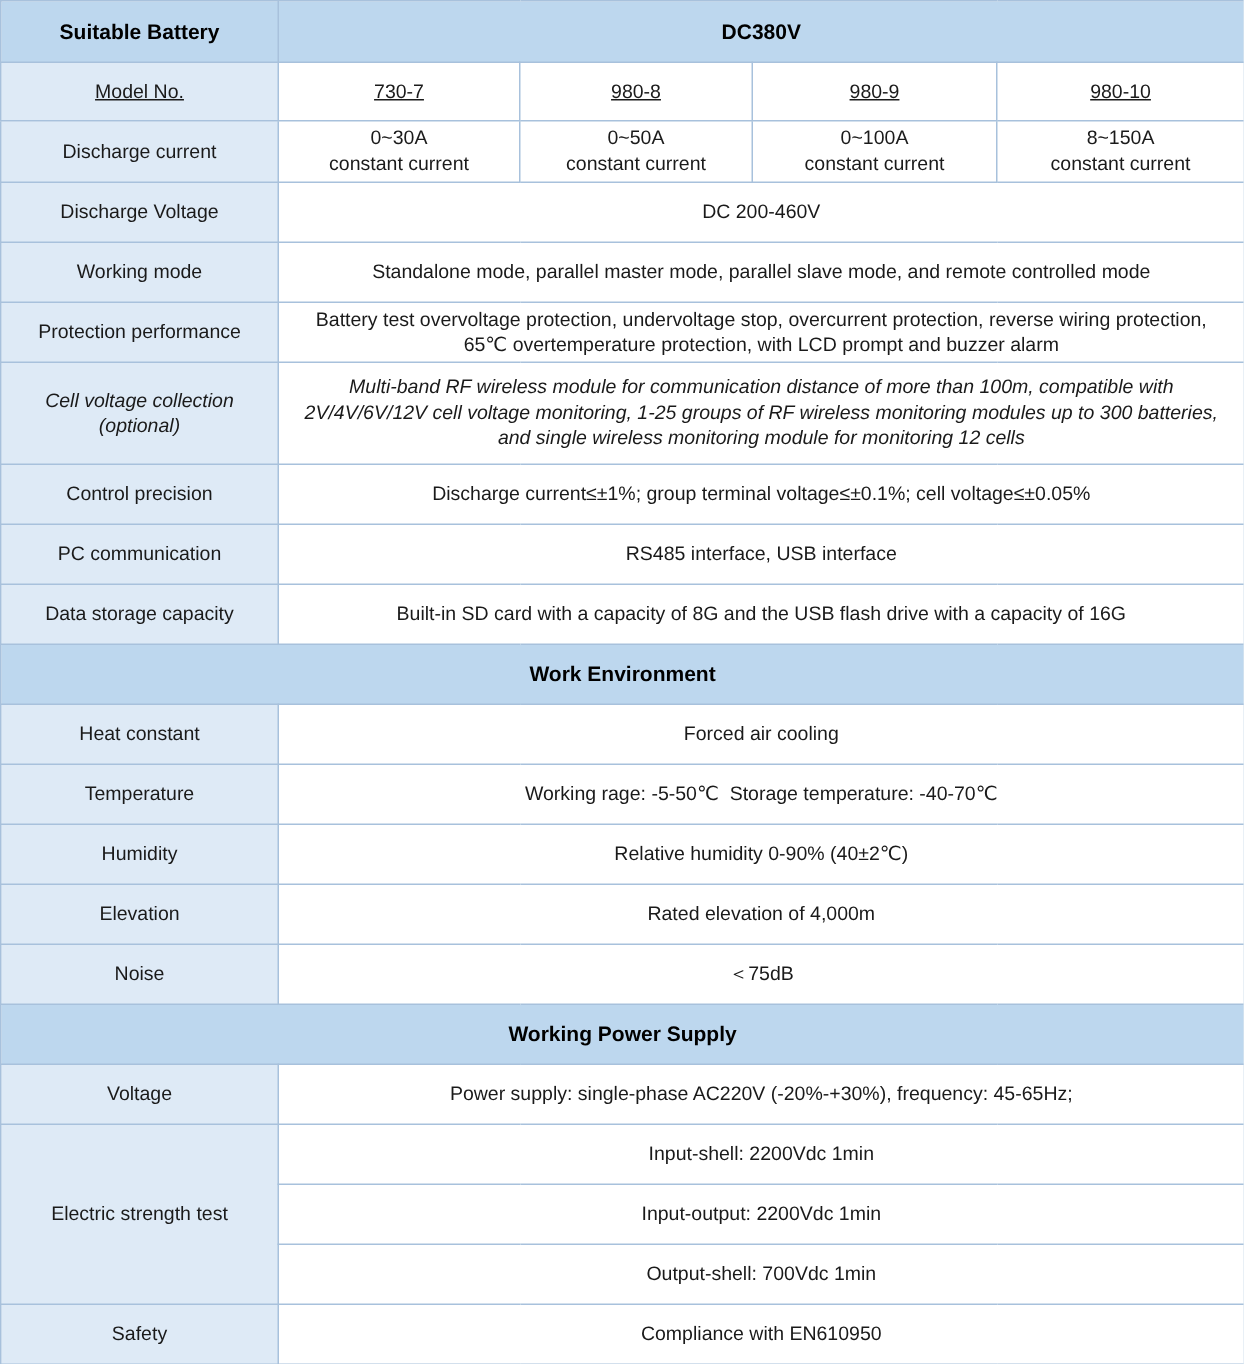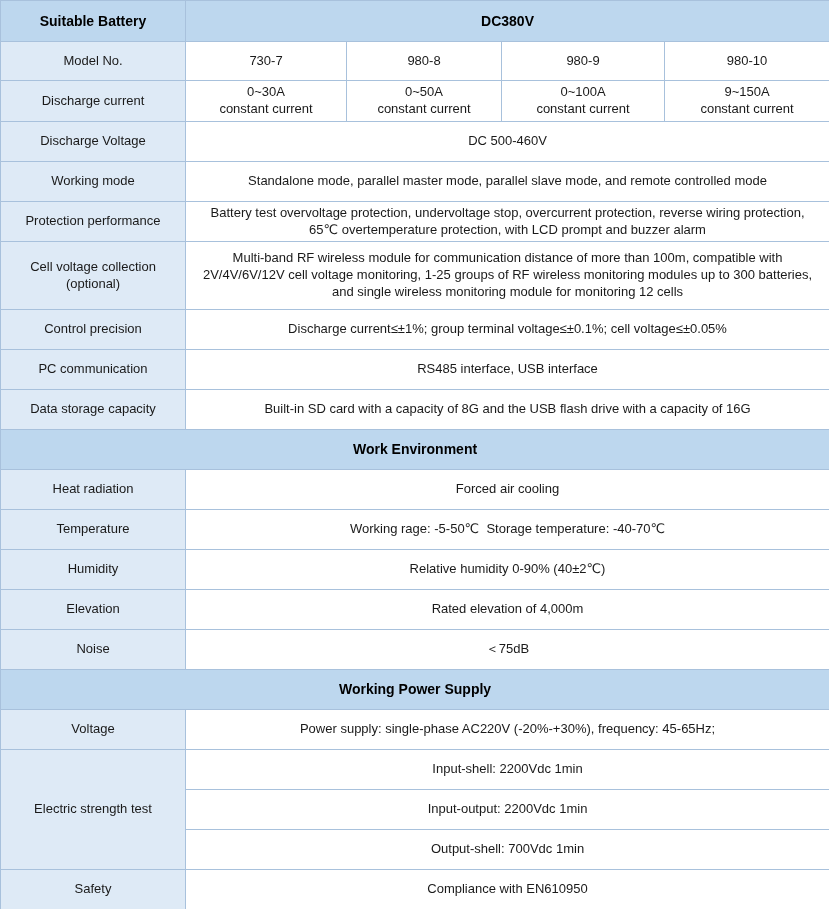--- a/index.html
+++ b/index.html
@@ -24,23 +24,23 @@
     background: #ffffff;
   }
   td.label { background: #deeaf6; }
   tr.hdr td, tr.section td {
     background: #bdd7ee;
     font-weight: bold;
     font-size: 14px;
     color: #000000;
   }
   tr.h41 { height: 41px; }
-  tr.h39 { height: 39px; }
+  tr.h39 { height: 39px; text-decoration: underline; }
   tr.h40 { height: 40px; }
-  tr.h68 { height: 68px; }
+  tr.h68 { height: 68px; font-style: italic; }
   .multiline { white-space: pre-line; }
   td.wide-val { padding: 2px 10px; margin-left: 40px; }
 </style>
 </head>
 <body>
 
 <table class="spec">
   <colgroup>
     <col style="width:185px">
     <col style="width:161px">
@@ -64,27 +64,27 @@
   </tr>
 
   <tr class="h41">
     <td class="label">Discharge current</td>
     <td class="multiline">0~30A
 constant current</td>
     <td class="multiline">0~50A
 constant current</td>
     <td class="multiline">0~100A
 constant current</td>
-    <td class="multiline">9~150A
+    <td class="multiline">8~150A
 constant current</td>
   </tr>
 
   <tr class="h40">
     <td class="label">Discharge Voltage</td>
-    <td colspan="4">DC 500-460V</td>
+    <td colspan="4">DC 200-460V</td>
   </tr>
   <tr class="h40">
     <td class="label">Working mode</td>
     <td colspan="4">Standalone mode, parallel master mode, parallel slave mode, and remote controlled mode</td>
   </tr>
   <tr class="h40">
     <td class="label">Protection performance</td>
     <td colspan="4" class="wide-val">Battery test overvoltage protection, undervoltage stop, overcurrent protection, reverse wiring protection, 65℃ overtemperature protection, with LCD prompt and buzzer alarm</td>
   </tr>
   <tr class="h68">
@@ -101,21 +101,21 @@
   </tr>
   <tr class="h40">
     <td class="label">Data storage capacity</td>
     <td colspan="4">Built-in SD card with a capacity of 8G and the USB flash drive with a capacity of 16G</td>
   </tr>
 
   <tr class="section h40">
     <td colspan="5">Work Environment</td>
   </tr>
   <tr class="h40">
-    <td class="label">Heat radiation</td>
+    <td class="label">Heat constant</td>
     <td colspan="4">Forced air cooling</td>
   </tr>
   <tr class="h40">
     <td class="label">Temperature</td>
     <td colspan="4">Working rage: -5-50℃ &nbsp;Storage temperature: -40-70℃</td>
   </tr>
   <tr class="h40">
     <td class="label">Humidity</td>
     <td colspan="4">Relative humidity 0-90% (40±2℃)</td>
   </tr>

